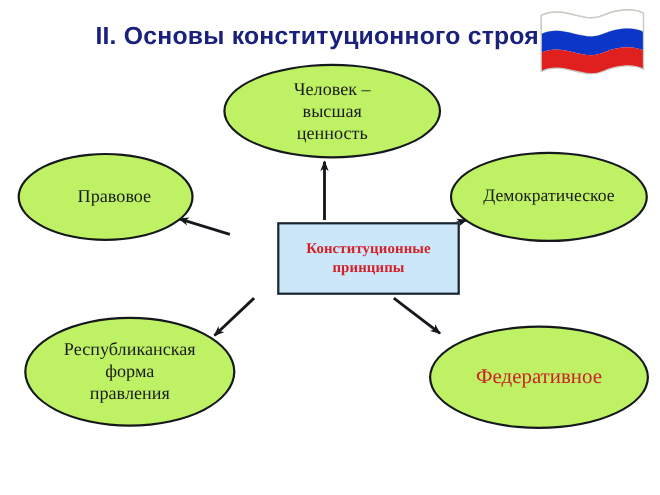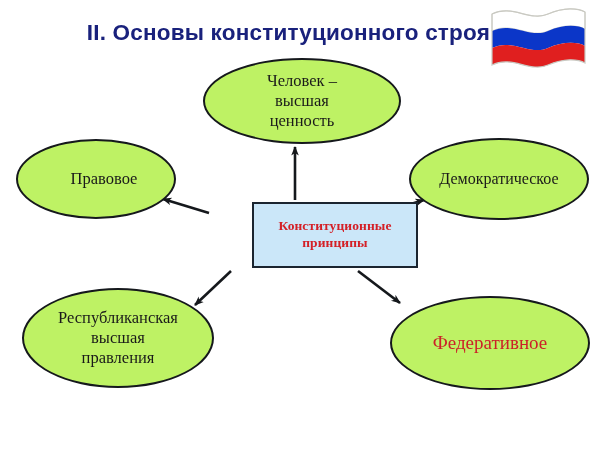--- a/index.html
+++ b/index.html
@@ -150,21 +150,21 @@
   <div class="oval" id="node-left">
     <span class="cap">Правовое</span>
   </div>
 
   <div class="oval" id="node-right">
     <span class="cap">Демократическое</span>
   </div>
 
   <div class="oval" id="node-bl">
     <span class="cap">Республиканская
-высшая
+форма
 правления</span>
   </div>
 
   <div class="oval accent" id="node-br">
     <span class="cap">Федеративное</span>
   </div>
 
   <div id="center-box">
     <span class="cap">Конституционные
 принципы</span>

